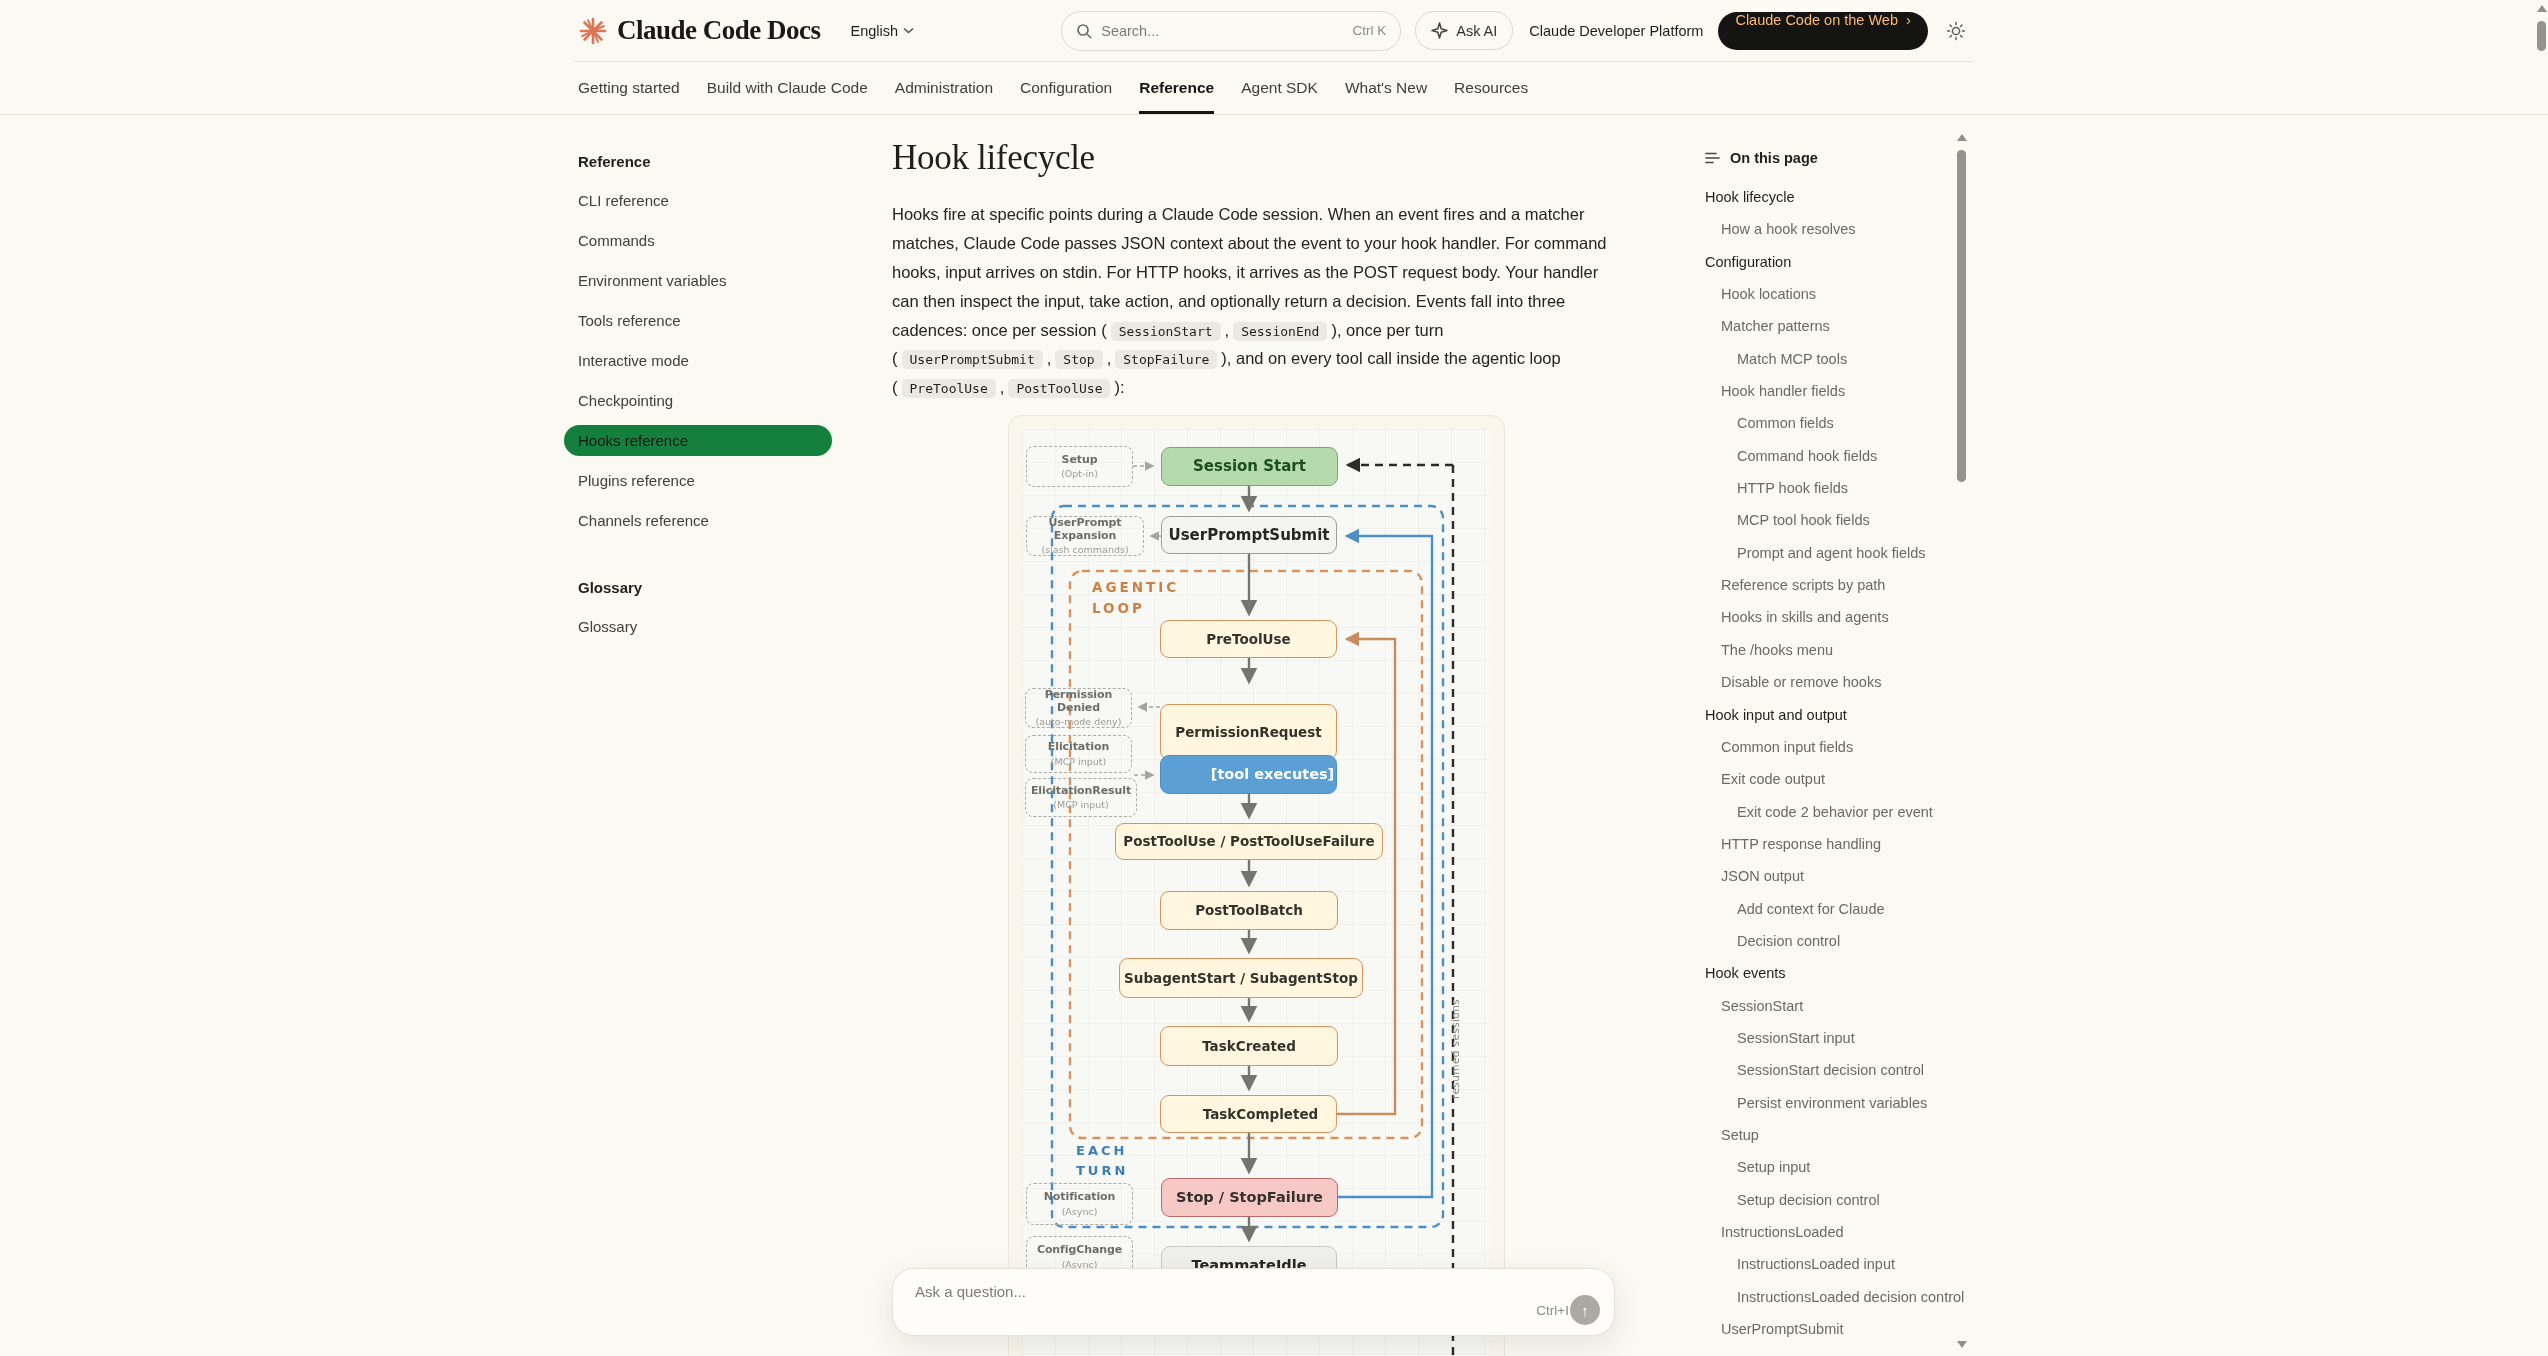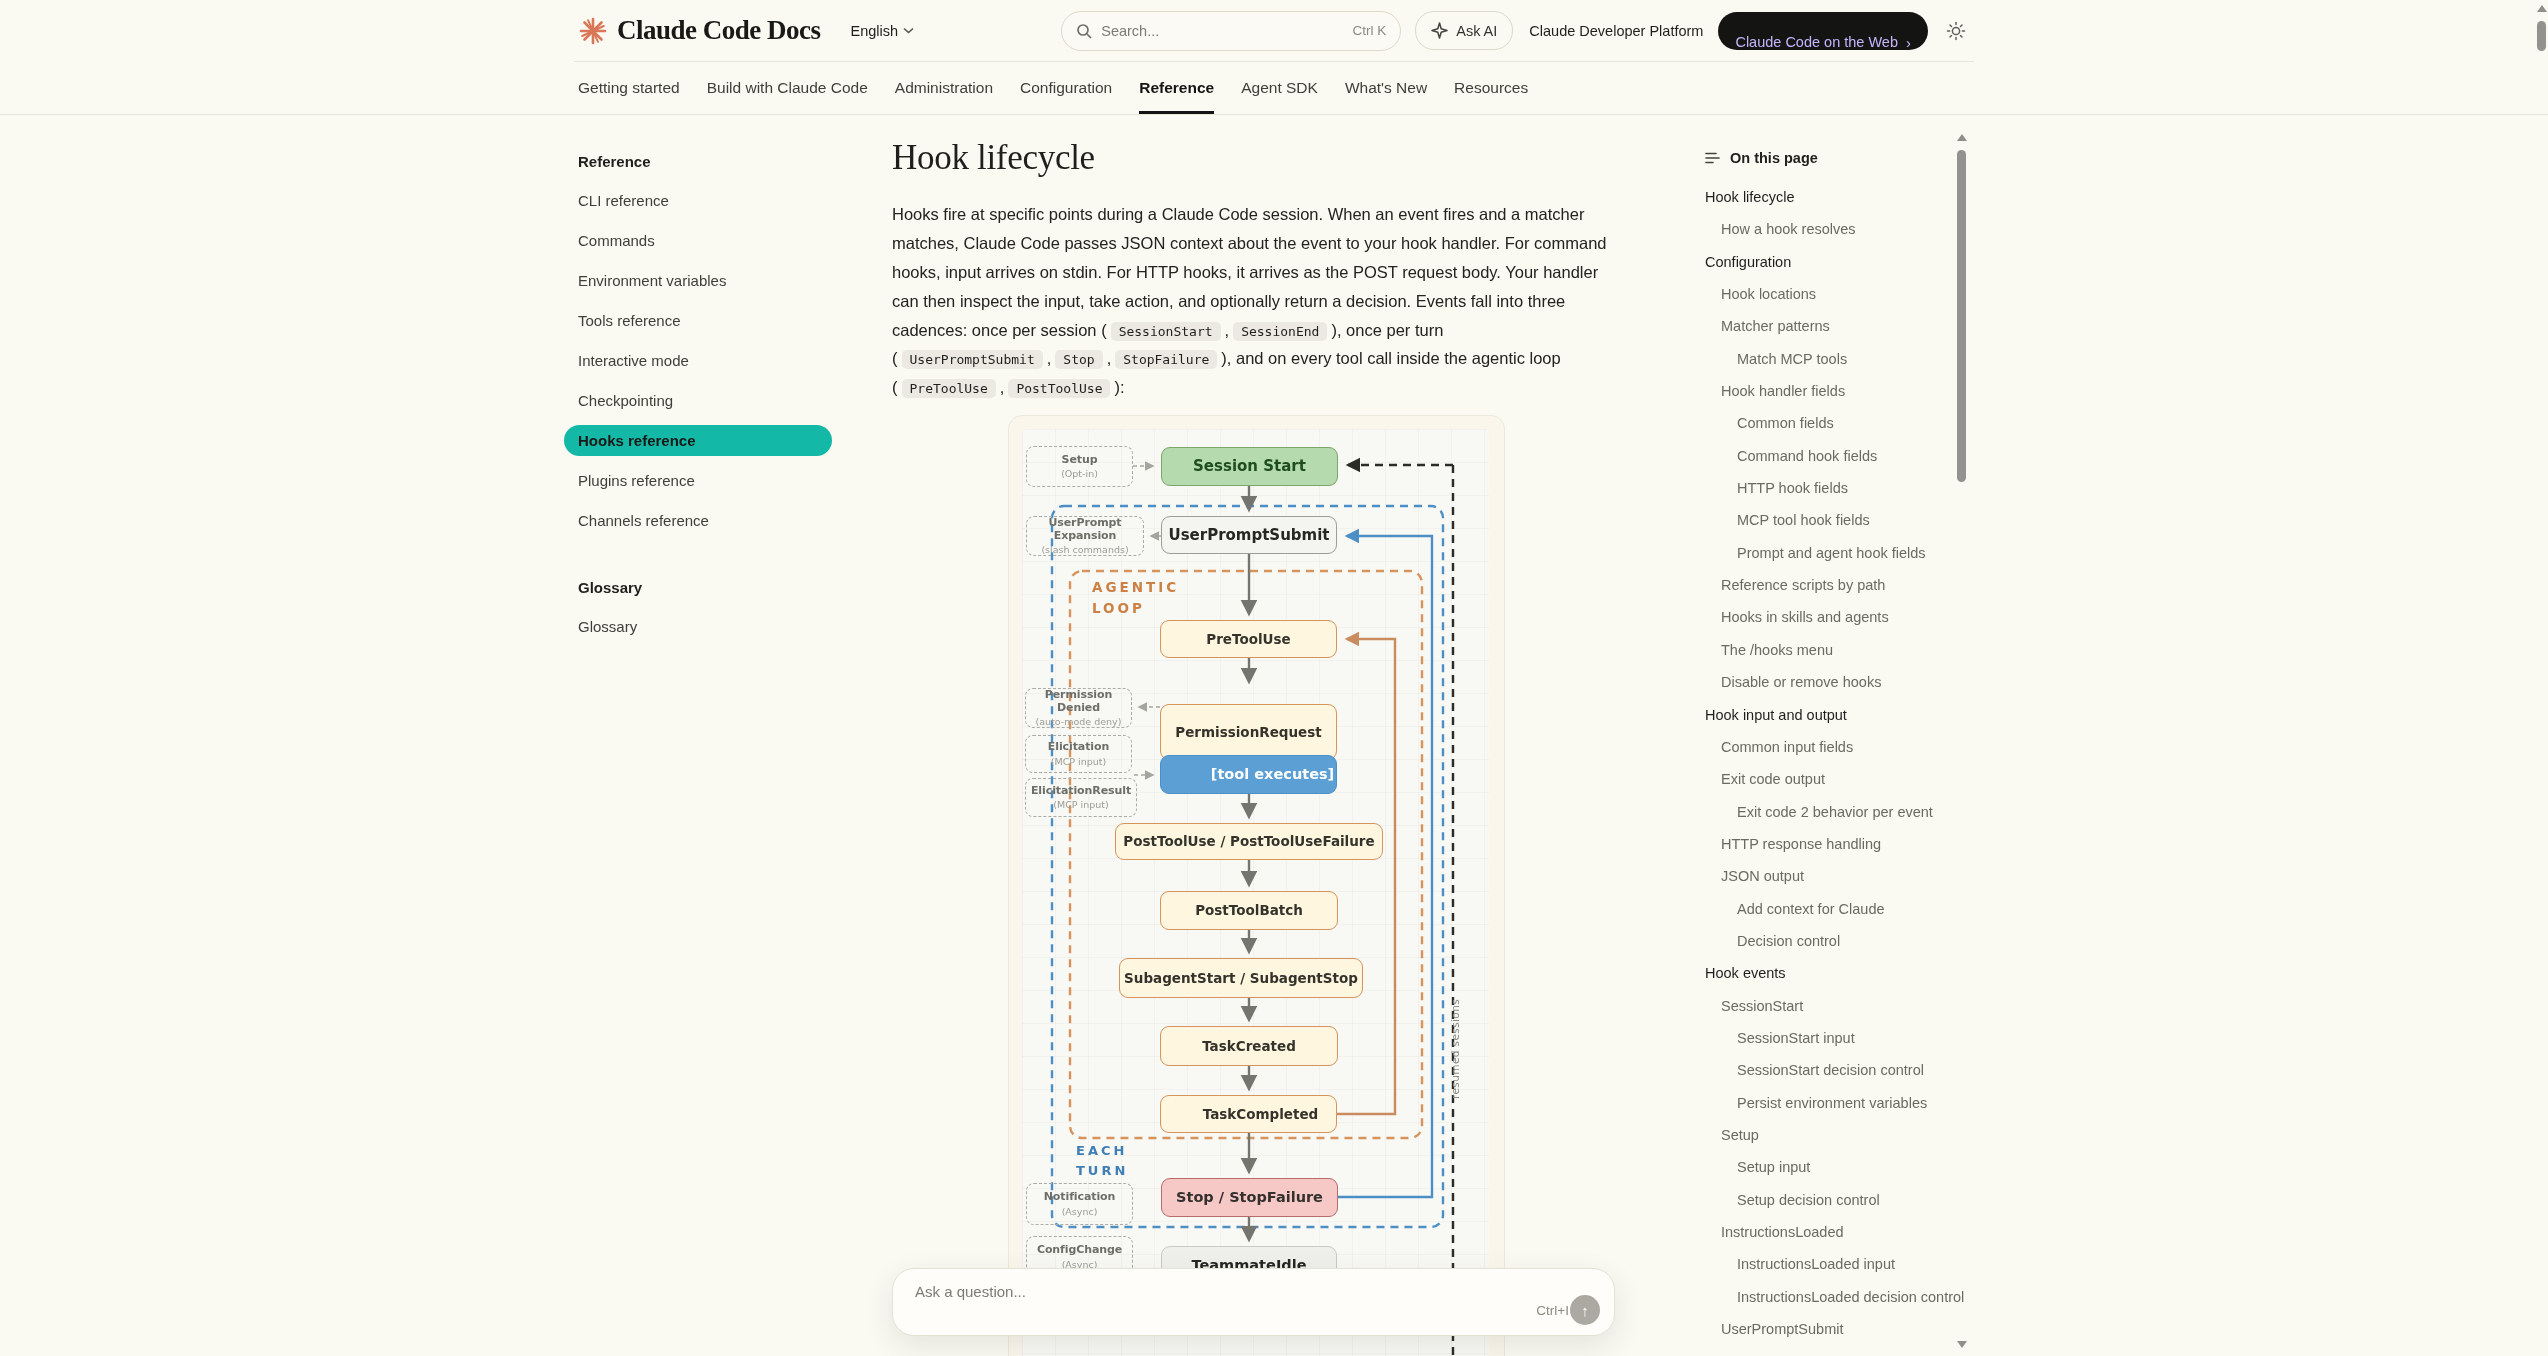--- a/index.html
+++ b/index.html
@@ -14,35 +14,35 @@
   
   .header{height:62px;display:flex;align-items:center;border-bottom:1px solid #E7E4D8;padding-left:4px;box-sizing:border-box}
   .logo{display:flex;align-items:center;gap:9px;cursor:pointer}
   .logo-text{font-family:"Liberation Serif",serif;font-weight:600;font-size:27px;letter-spacing:-0.5px;color:#191918;white-space:nowrap}
   .lang{display:flex;align-items:center;gap:5px;margin-left:30px;font-size:14.5px;color:#1F1F1C;cursor:pointer}
   .searchbar{margin-left:auto;width:340px;height:40px;border:1px solid #DDD9CC;border-radius:20px;background:#FBFAF5;display:flex;align-items:center;padding:0 14px;box-sizing:border-box;gap:9px}
   .searchbar .ph{font-size:14.5px;color:#7C7C75;flex:1}
   .kbd{font-size:13.5px;color:#8B8B84;white-space:nowrap}
   .askai{margin-left:14px;height:37px;border:1px solid #DCD9CC;border-radius:19px;display:flex;align-items:center;gap:8px;padding:0 15px;font-size:14.5px;color:#33332E;background:transparent;cursor:pointer}
   .platform{margin-left:16px;font-size:14.5px;color:#1F1F1C;white-space:nowrap;cursor:pointer}
-  .cta{margin-left:15px;height:38px;border-radius:19px;background:#141413;color:#c4b5fd;display:flex;align-items:flex-end;gap:8px;padding:0 17px;font-size:14.5px;white-space:nowrap;cursor:pointer}
+  .cta{margin-left:15px;height:38px;border-radius:19px;background:#141413;color:#fdba74;display:flex;align-items:flex-start;gap:8px;padding:0 17px;font-size:14.5px;white-space:nowrap;cursor:pointer}
   .cta .arr{font-size:15px;line-height:1}
   .theme{margin-left:18px;margin-right:8px;cursor:pointer;display:flex;align-items:center}
 
   
   .navrow{height:52px;display:flex;align-items:stretch;gap:27px;padding-left:4px}
   .nav-tab{display:flex;align-items:center;font-size:15.5px;color:#3F3F3A;cursor:pointer;border-bottom:3px solid transparent;box-sizing:border-box;padding-top:2px}
   .nav-tab.active{font-weight:bold;color:#141413;border-bottom-color:#141413}
   .nav-underline{position:absolute;left:0;top:114px;width:2548px;height:1px;background:#E7E4D8}
 
   
   .sidebar{position:absolute;left:-10px;top:146px;width:268px}
   .sb-heading{font-size:15px;font-weight:bold;color:#1F1F1C;padding:7px 14px;margin-bottom:8px}
   .sb-item{font-size:15px;color:#3F3F3A;padding:7px 14px;margin-bottom:9px;border-radius:17px;cursor:pointer}
-  .sb-item.active{background:#14b8a6;font-weight:bold;color:#191918}
+  .sb-item.active{background:#15803d;font-weight:normal;color:#191918}
   .sb-section + .sb-section{margin-top:36px}
 
   
   .main{position:absolute;left:318px;top:138px;width:723px}
   .page-title{font-family:"Liberation Serif",serif;font-weight:500;font-size:35px;letter-spacing:-0.3px;color:#1F1F1C;margin:0 0 22px 0}
   .intro{font-size:16.5px;line-height:1.75;color:#23231F;margin:0}
   .chip{font-family:"DejaVu Sans Mono",monospace;font-size:13px;background:#EBE9E1;border-radius:5px;padding:2px 8px;margin:0 4px;color:#1F1F1C;white-space:nowrap}
 
   
   .figure{position:absolute;left:434px;top:415px;width:497px;height:980px;background:#FAF6EC;border:1px solid #ECE8DB;border-radius:14px;box-sizing:border-box}

